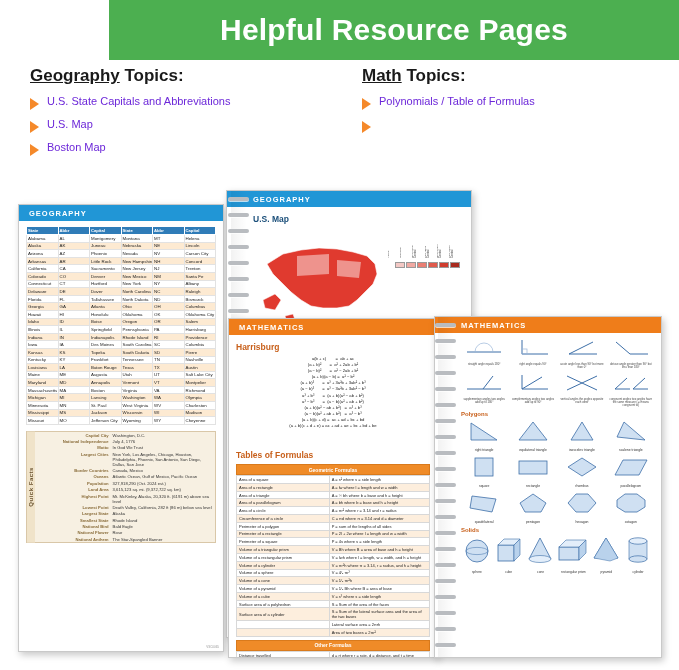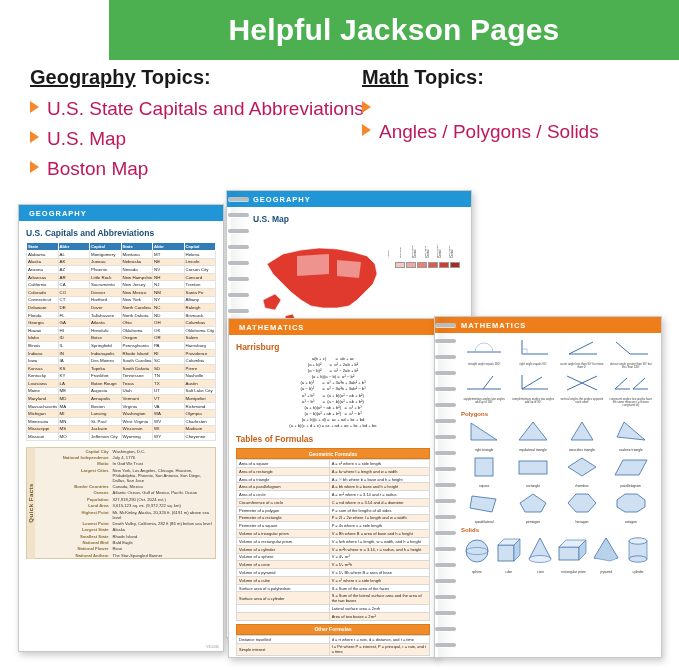--- a/index.html
+++ b/index.html
@@ -37,21 +37,21 @@
     position: absolute;
     top: 66px;
     left: 0;
     width: 679px;
     height: 116px;
   }
   .col-geo { position: absolute; left: 30px; top: 0; width: 340px; }
   .col-math { position: absolute; left: 362px; top: 0; width: 300px; }
 
   .col-head {
-    font-size: 20px;
+    font-size: 17px;
     color: #1a1a1a;
     margin-bottom: 9px;
     font-weight: bold;
   }
   .col-head .u { text-decoration: underline; }
   .col-head .plain { font-weight: bold; }
 
   .bullet-row {
     display: flex;
     align-items: flex-start;
@@ -60,22 +60,22 @@
   .arrow {
     width: 0; height: 0;
     border-top: 6px solid transparent;
     border-bottom: 6px solid transparent;
     border-left: 9px solid #f5892a;
     margin-top: 3px;
     margin-right: 8px;
     flex: 0 0 auto;
   }
   .bullet-text {
-    font-size: 19px;
-    color: #be185d;
+    font-size: 11px;
+    color: #6d28d9;
     line-height: 1.15;
   }
 
   
   .collage {
     position: absolute;
     left: 0;
     top: 190px;
     width: 679px;
     height: 480px;
@@ -255,21 +255,21 @@
   .code {
     position: absolute;
     bottom: 2px; right: 4px;
     font-size: 3px; color: #999;
   }
 </style>
 </head>
 <body>
 
 <div class="banner">
-  <div class="banner-title">Helpful Jackson Pages</div>
+  <div class="banner-title">Helpful Resource Pages</div>
 </div>
 
 <div class="topics">
 
   <div class="col-geo">
     <div class="col-head">
       <span class="u">Geography</span><span class="plain"> Topics:</span>
     </div>
     <div class="bullet-row">
       <span class="arrow"></span>
@@ -284,37 +284,36 @@
       <span class="bullet-text">Boston Map</span>
     </div>
   </div>
 
   <div class="col-math">
     <div class="col-head">
       <span class="u">Math</span><span class="plain"> Topics:</span>
     </div>
     <div class="bullet-row">
       <span class="arrow"></span>
+      <span class="bullet-text">Polynomials / Table of Formulas</span>
     </div>
     <div class="bullet-row">
       <span class="arrow"></span>
-      <span class="bullet-text">Angles / Polygons / Solids</span>
     </div>
   </div>
 
 </div>
 
 <div class="collage">
 
   <div class="page" id="page-geo-capitals">
     <div class="tabbar geo">
       <span>GEOGRAPHY</span>
     </div>
     <div class="page-body">
-      <div class="page-h">U.S. Capitals and Abbreviations</div>
       <table class="cap">
         <thead>
             <tr id="cap-head">
               <th>State</th>
               <th>Abbr</th>
               <th>Capital</th>
               <th>State</th>
               <th>Abbr</th>
               <th>Capital</th>
             </tr>
@@ -675,21 +674,21 @@
           <div>(a + b)(a − b) =  a² − b²</div>
           <div>(a + b)³       =  a³ + 3a²b + 3ab² + b³</div>
           <div>(a − b)³       =  a³ − 3a²b + 3ab² − b³</div>
           <div>a³ + b³       =  (a + b)(a² − ab + b²)</div>
           <div>a³ − b³       =  (a − b)(a² + ab + b²)</div>
           <div>(a + b)(a² − ab + b²)   =  a³ + b³</div>
           <div>(a − b)(a² + ab + b²)   =  a³ − b³</div>
           <div>(a + b)(c + d) =  ac + ad + bc + bd</div>
           <div>(a + b)(c + d + e) = ac + ad + ae + bc + bd + be</div>
         </div>
-      <div class="page-h orange" style="margin-top:5px">Tables of Formulas</div>
+      <div class="page-h orange" style="margin-top:21px">Tables of Formulas</div>
       <div class="formula-head">Geometric Formulas</div>
       <table class="form">
           <tbody id="form-body">
             <tr>
               <td class="l">Area of a square</td>
               <td>A = s² where s = side length</td>
             </tr>
             <tr class="alt">
               <td class="l">Area of a rectangle</td>
               <td>A = lw where l = length and w = width</td>

